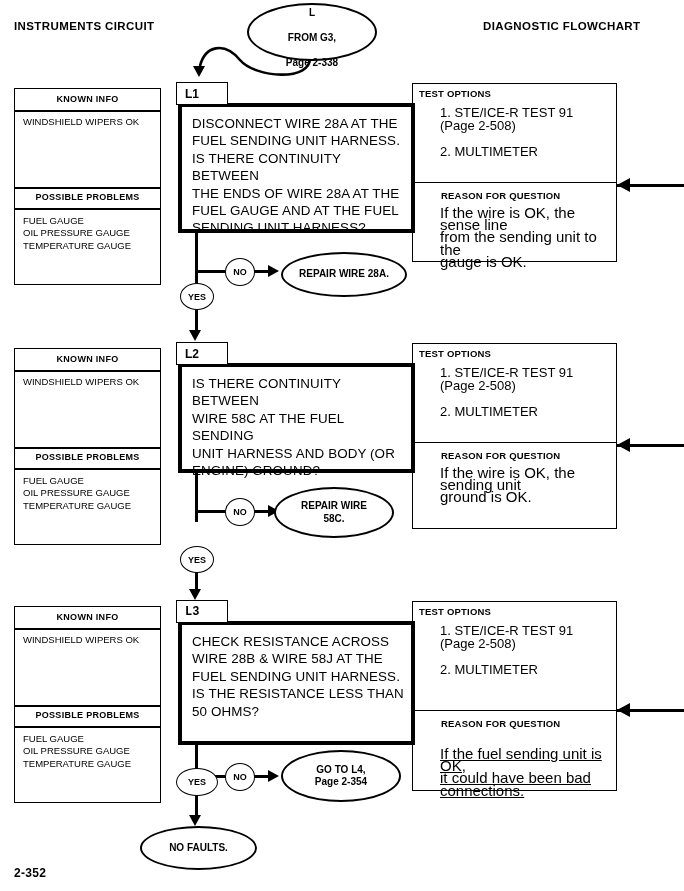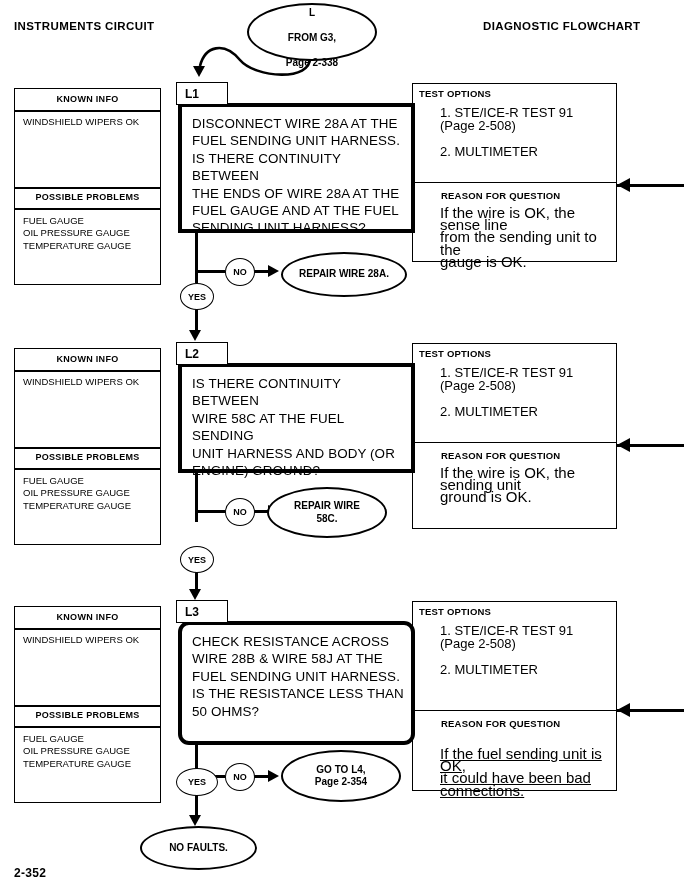--- a/index.html
+++ b/index.html
@@ -166,21 +166,21 @@
 ENGINE) GROUND?</div>
   </div>
 
   <div class="vline" style="left:195px;top:473px;height:49px;"></div>
   <div class="hline" style="left:195px;top:510px;width:30px;"></div>
   <div class="ell thin small" style="left:225px;top:498px;width:28px;height:26px;">
     <span>NO</span>
   </div>
   <div class="hline" style="left:253px;top:510px;width:19px;"></div>
   <div class="arrow-r" style="left:268px;top:505px;"></div>
-  <div class="ell" style="left:267px;top:487px;width:116px;height:47px;">
+  <div class="ell" style="left:274px;top:487px;width:116px;height:47px;">
     <span>REPAIR  WIRE
 58C.</span>
   </div>
   <div class="ell thin small" style="left:180px;top:546px;width:32px;height:25px;">
     <span>YES</span>
   </div>
   <div class="vline" style="left:195px;top:571px;height:20px;"></div>
   <div class="arrow-d" style="left:189px;top:589px;"></div>
 
   <div class="infobox" style="left:14px;top:606px;width:147px;height:197px;">
@@ -203,24 +203,24 @@
 2. MULTIMETER</div>
     <div class="tp-div" style="left:0;right:0;top:108px;"></div>
     <div class="tp-rtitle" style="left:28px;top:116px;">REASON FOR QUESTION</div>
     <div class="tp-rtext" style="left:27px;top:146px;text-decoration:underline;">If the fuel sending unit is OK,
 it could have been bad
 connections.</div>
   </div>
   <div class="hline" style="left:617px;top:709px;width:67px;"></div>
   <div class="arrow-l" style="left:617px;top:703px;"></div>
 
-  <div class="ltab" style="left:176px;top:600px;width:52px;height:23px;">
+  <div class="ltab" style="left:176px;top:600px;width:52px;height:23px;font-family:Liberation Mono, monospace;">
     <span>L3</span>
   </div>
-  <div class="qbox" style="left:178px;top:621px;width:237px;height:124px;border-radius:11px;">
+  <div class="qbox" style="left:178px;top:621px;width:237px;height:124px;">
     <div class="qtext">CHECK RESISTANCE ACROSS
 WIRE 28B &amp; WIRE 58J AT THE
 FUEL SENDING UNIT HARNESS.
 IS THE RESISTANCE LESS THAN
 50 OHMS?</div>
   </div>
 
   <div class="vline" style="left:195px;top:745px;height:42px;"></div>
   <div class="hline" style="left:195px;top:775px;width:30px;"></div>
   <div class="ell thin small" style="left:225px;top:763px;width:28px;height:26px;">

